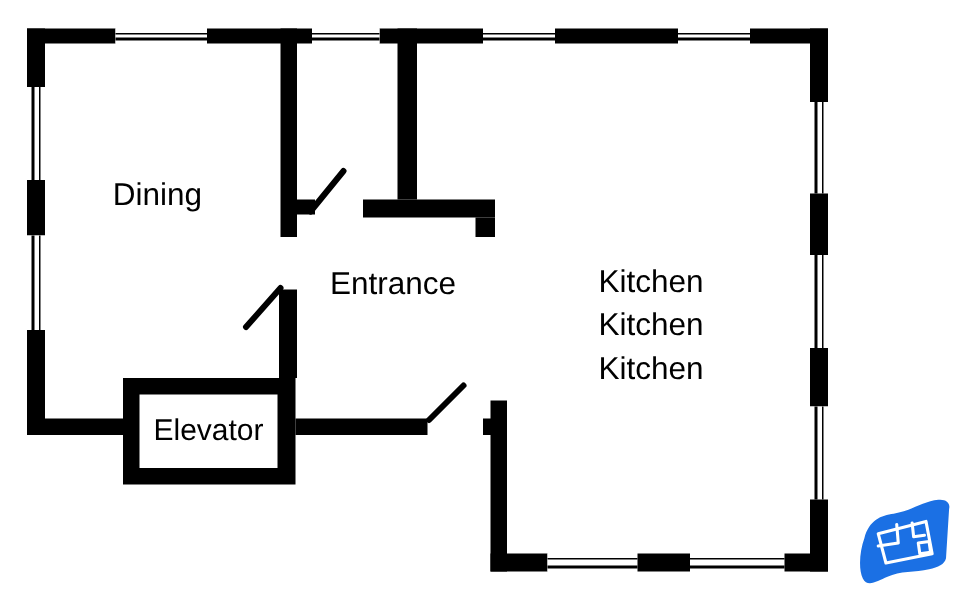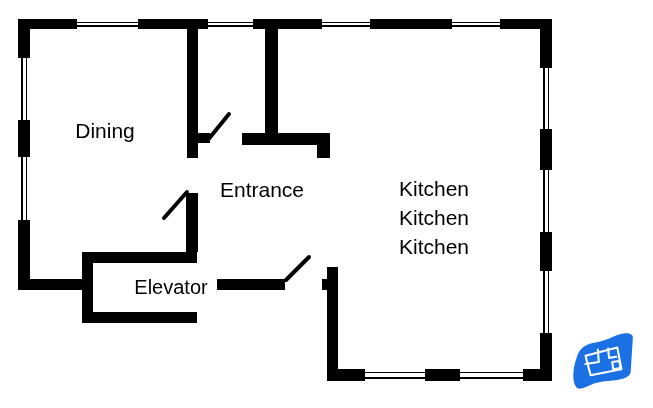--- a/index.html
+++ b/index.html
@@ -18,21 +18,21 @@
   .win-v::before,.win-v::after{content:"";position:absolute;top:0;bottom:0;width:1.5px;background:#000;}
   .win-v::before{left:3px}
   .win-v::after{right:3px}
   .room-label{
     position:absolute;color:#000;font-size:21px;line-height:1.25;
     text-align:center;white-space:nowrap;transform:translate(-50%,-50%);
   }
   .kitchen-label{line-height:29px;}
   .elevator-inner{
     position:absolute;left:93px;top:263px;width:92px;height:49px;background:#fff;
-    display:flex;align-items:center;justify-content:center;padding-left:32px;
+    display:flex;align-items:center;justify-content:center;
   }
   .elevator-inner .room-label{position:static;transform:none;font-size:20px;}
   .overlay{position:absolute;left:0;top:0;pointer-events:none;}
   .logo{position:absolute;left:567px;top:328px;width:76px;height:70px;}
 </style>
 </head>
 <body>
 
 <div class="plan">
 

